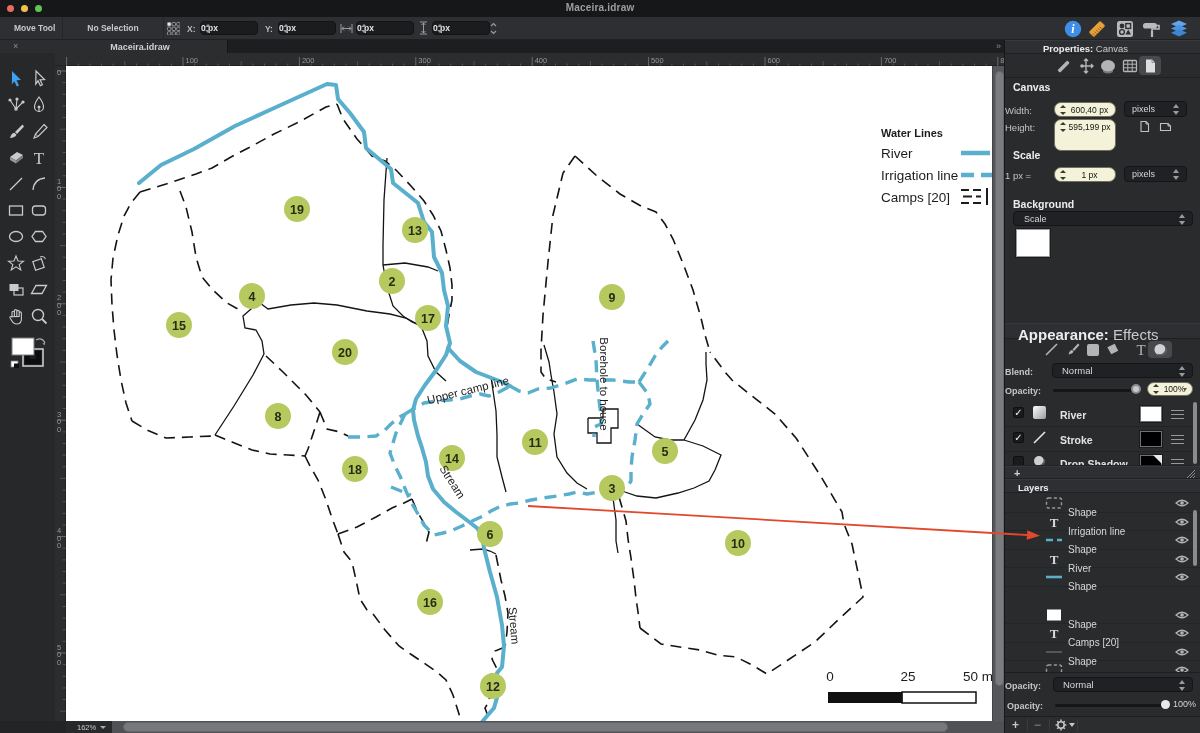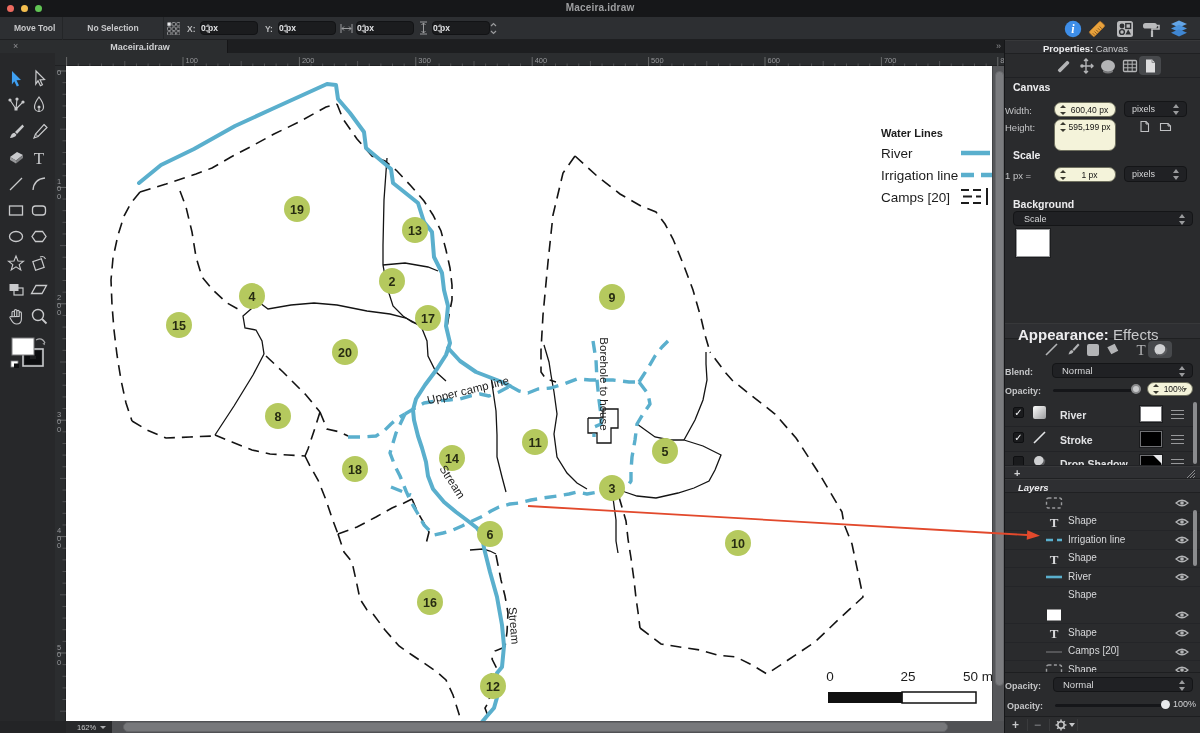--- a/index.html
+++ b/index.html
@@ -68,21 +68,21 @@
   .arrows:before, .arrows:after { content:""; position:absolute; left:0; border-left:3px solid transparent; border-right:3px solid transparent; }
   .arrows:before { top:0; border-bottom:4px solid #9a9b9d; }
   .arrows:after { bottom:0; border-top:4px solid #9a9b9d; }
   .checkbox { position:absolute; width:11px; height:11px; background:#1a1b1d; border:1px solid #0e0f11; border-radius:2px; color:#f2f3f5; font-size:10px; line-height:10px; text-align:center; }
   .swatch2 { position:absolute; width:22px; height:16px; border:1px solid #707174; box-shadow:0 0 0 1px #1a1b1d; }
   .burger { position:absolute; width:13px; height:9px; border-top:1.6px solid #97989a; border-bottom:1.6px solid #97989a; }
   .burger:before { content:""; position:absolute; left:0; right:0; top:2.6px; height:1.6px; background:#97989a; }
   .effect-row { position:absolute; left:0; width:188px; border-bottom:1px solid #222326; }
   .effect-label { position:absolute; left:55px; top:7px; font-size:10.5px; font-weight:bold; color:#e2e3e5; }
   .layer-row { position:absolute; left:0; width:196px; height:18.6px; border-bottom:1px solid #242528; }
-  .layer-label { position:absolute; left:63px; top:21px; font-size:10px; color:#d8d9db; }
+  .layer-label { position:absolute; left:63px; top:13px; font-size:10px; color:#d8d9db; }
   .eye { position:absolute; right:12px; top:4px; }
   .slider-track { position:absolute; height:3px; background:#151619; border-radius:1.5px; }
 
   
   #mapsvg { position:absolute; left:0; top:0; }
   #overlay { left:0; top:0; width:1200px; height:733px; pointer-events:none; z-index:50; }
 </style>
 </head>
 <body>
 
@@ -747,21 +747,21 @@
         </svg></div>
       <div class="burger" style="left: 166px; top: 8px;"></div>
     </div>
     <div class="phead" style="top: 426px; height: 13px;">
       <span style="position: absolute; left: 9px; top: 0px; font-size: 11px; font-weight: bold; color: rgb(210, 211, 213);">+</span>
       <div style="position: absolute; right: 4px; top: 2px;"><svg width="12" height="10" viewBox="0 0 12 10">
           <path d="M2,9 L10,1 M5,9 L10,4 M8,9 L10,7" stroke="#8a8b8d" stroke-width="1"></path>
         </svg></div>
     </div>
     <div style="position: absolute; left: 188px; top: 362px; width: 4px; height: 62px; border-radius: 2px; background: rgb(139, 140, 142);"></div>
-    <div class="phead" style="top: 439px; height: 14px; font-style: italic;">
+    <div class="phead" style="top: 439px; height: 14px;">
       <b style="position: absolute; left: 13px; top: 1.5px; font-size: 9.5px;">Layers</b>
     </div>
     <div style="position: absolute; left: 0px; top: 454px; width: 196px; height: 178px; overflow: hidden;">
       <div class="layer-row" style="top: 0px;">
         <div style="position: absolute; left: 40px; top: 2px; width: 18px; height: 14px;"><svg width="18" height="14" viewBox="0 0 18 14">
             <rect x="1.5" y="2" width="15" height="10" rx="2" fill="none" stroke="#9a9b9d" stroke-width="1.4" stroke-dasharray="3 2.4"></rect>
           </svg></div>
         <div class="layer-label">Shape</div>
         <div class="eye"><svg width="14" height="10" viewBox="0 0 14 10">
             <path d="M1,5 Q7,-0.5 13,5 Q7,10.5 1,5 Z" fill="none" stroke="#b3b4b6" stroke-width="1.2"></path>

